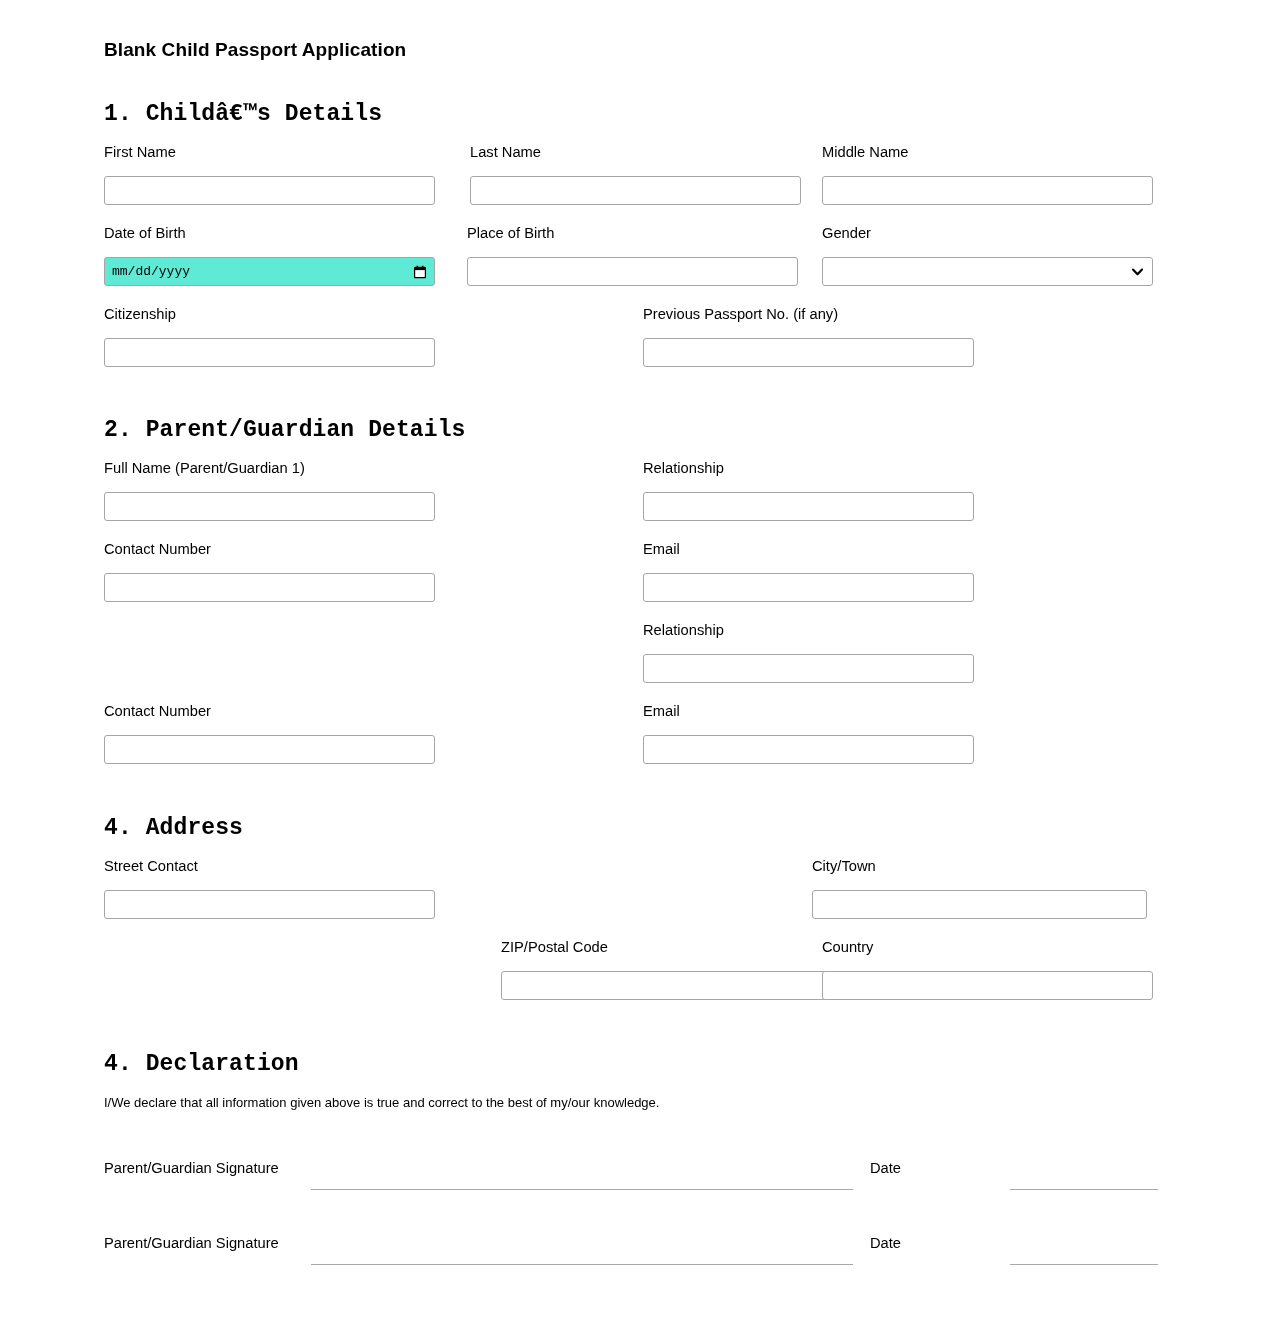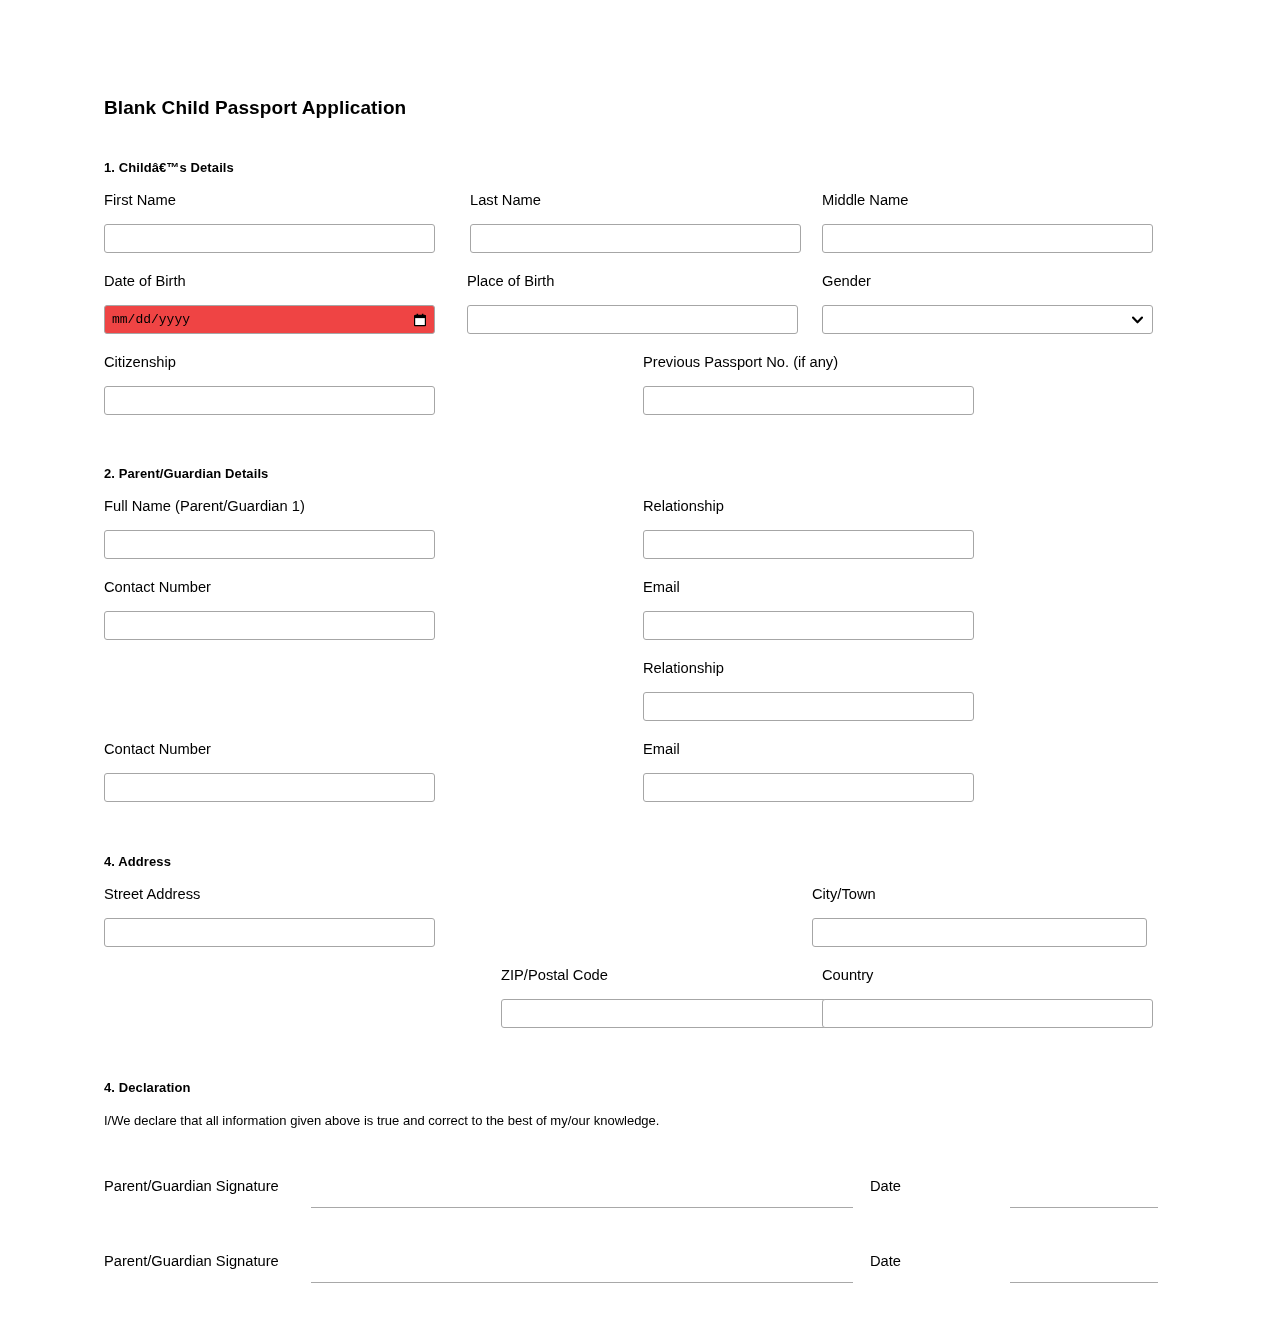--- a/index.html
+++ b/index.html
@@ -19,29 +19,30 @@
     width: 1263px;
     height: 1338px;
     box-sizing: border-box;
     padding: 0 104px;
   }
   .doc-title {
     font-size: 19px;
     font-weight: bold;
     line-height: 1;
     margin: 0;
-    padding-top: 98px;
+    padding-top: 40px;
     letter-spacing: 0.1px;
   }
   .section-heading {
-    font-size: 13px;
+    font-size: 23px;
     font-weight: bold;
     line-height: 1;
     margin: 0;
     letter-spacing: 0.1px;
+    font-family: Liberation Mono, monospace;
   }
   .sec1-heading { padding-top: 44px; }
   .sec2-heading { padding-top: 37px; }
   .sec3-heading { padding-top: 38px; }
   .sec4-heading { padding-top: 38px; }
 
   .field-label {
     font-size: 14.7px;
     line-height: 17px;
     color: #000;
@@ -70,21 +71,21 @@
   .cell .fld-label-wrap { height: 17px; }
   .cell .fld-input { margin-top: 15px; }
   .date-field {
     position: relative;
     display: flex;
     align-items: center;
     box-sizing: border-box;
     height: 29px;
     border: 1px solid #a6a6a6;
     border-radius: 3px;
-    background: #ef4444;
+    background: #5eead4;
     padding: 0 7px;
     margin-top: 15px;
   }
   .date-text {
     font-family: "Liberation Mono", monospace;
     font-size: 13px;
     letter-spacing: 0px;
     color: #000;
     white-space: nowrap;
   }
@@ -281,21 +282,21 @@
         </div>
       <input class="fld-input" style="width: 331px;" type="text" placeholder="">
     </div>
   </div>
 
   <h2 class="section-heading sec3-heading">4. Address</h2>
 
   <div class="row" style="height:76px; margin-top:18px;">
     <div class="cell" style="left:0px; width:331px;">
       <div class="fld-label-wrap">
-          <label class="field-label">Street Address</label>
+          <label class="field-label">Street Contact</label>
         </div>
       <input class="fld-input" style="width: 331px;" type="text" placeholder="">
     </div>
     <div class="cell" style="left:708px; width:335px;">
       <div class="fld-label-wrap">
           <label class="field-label">City/Town</label>
         </div>
       <input class="fld-input" style="width: 335px;" type="text" placeholder="">
     </div>
   </div>

